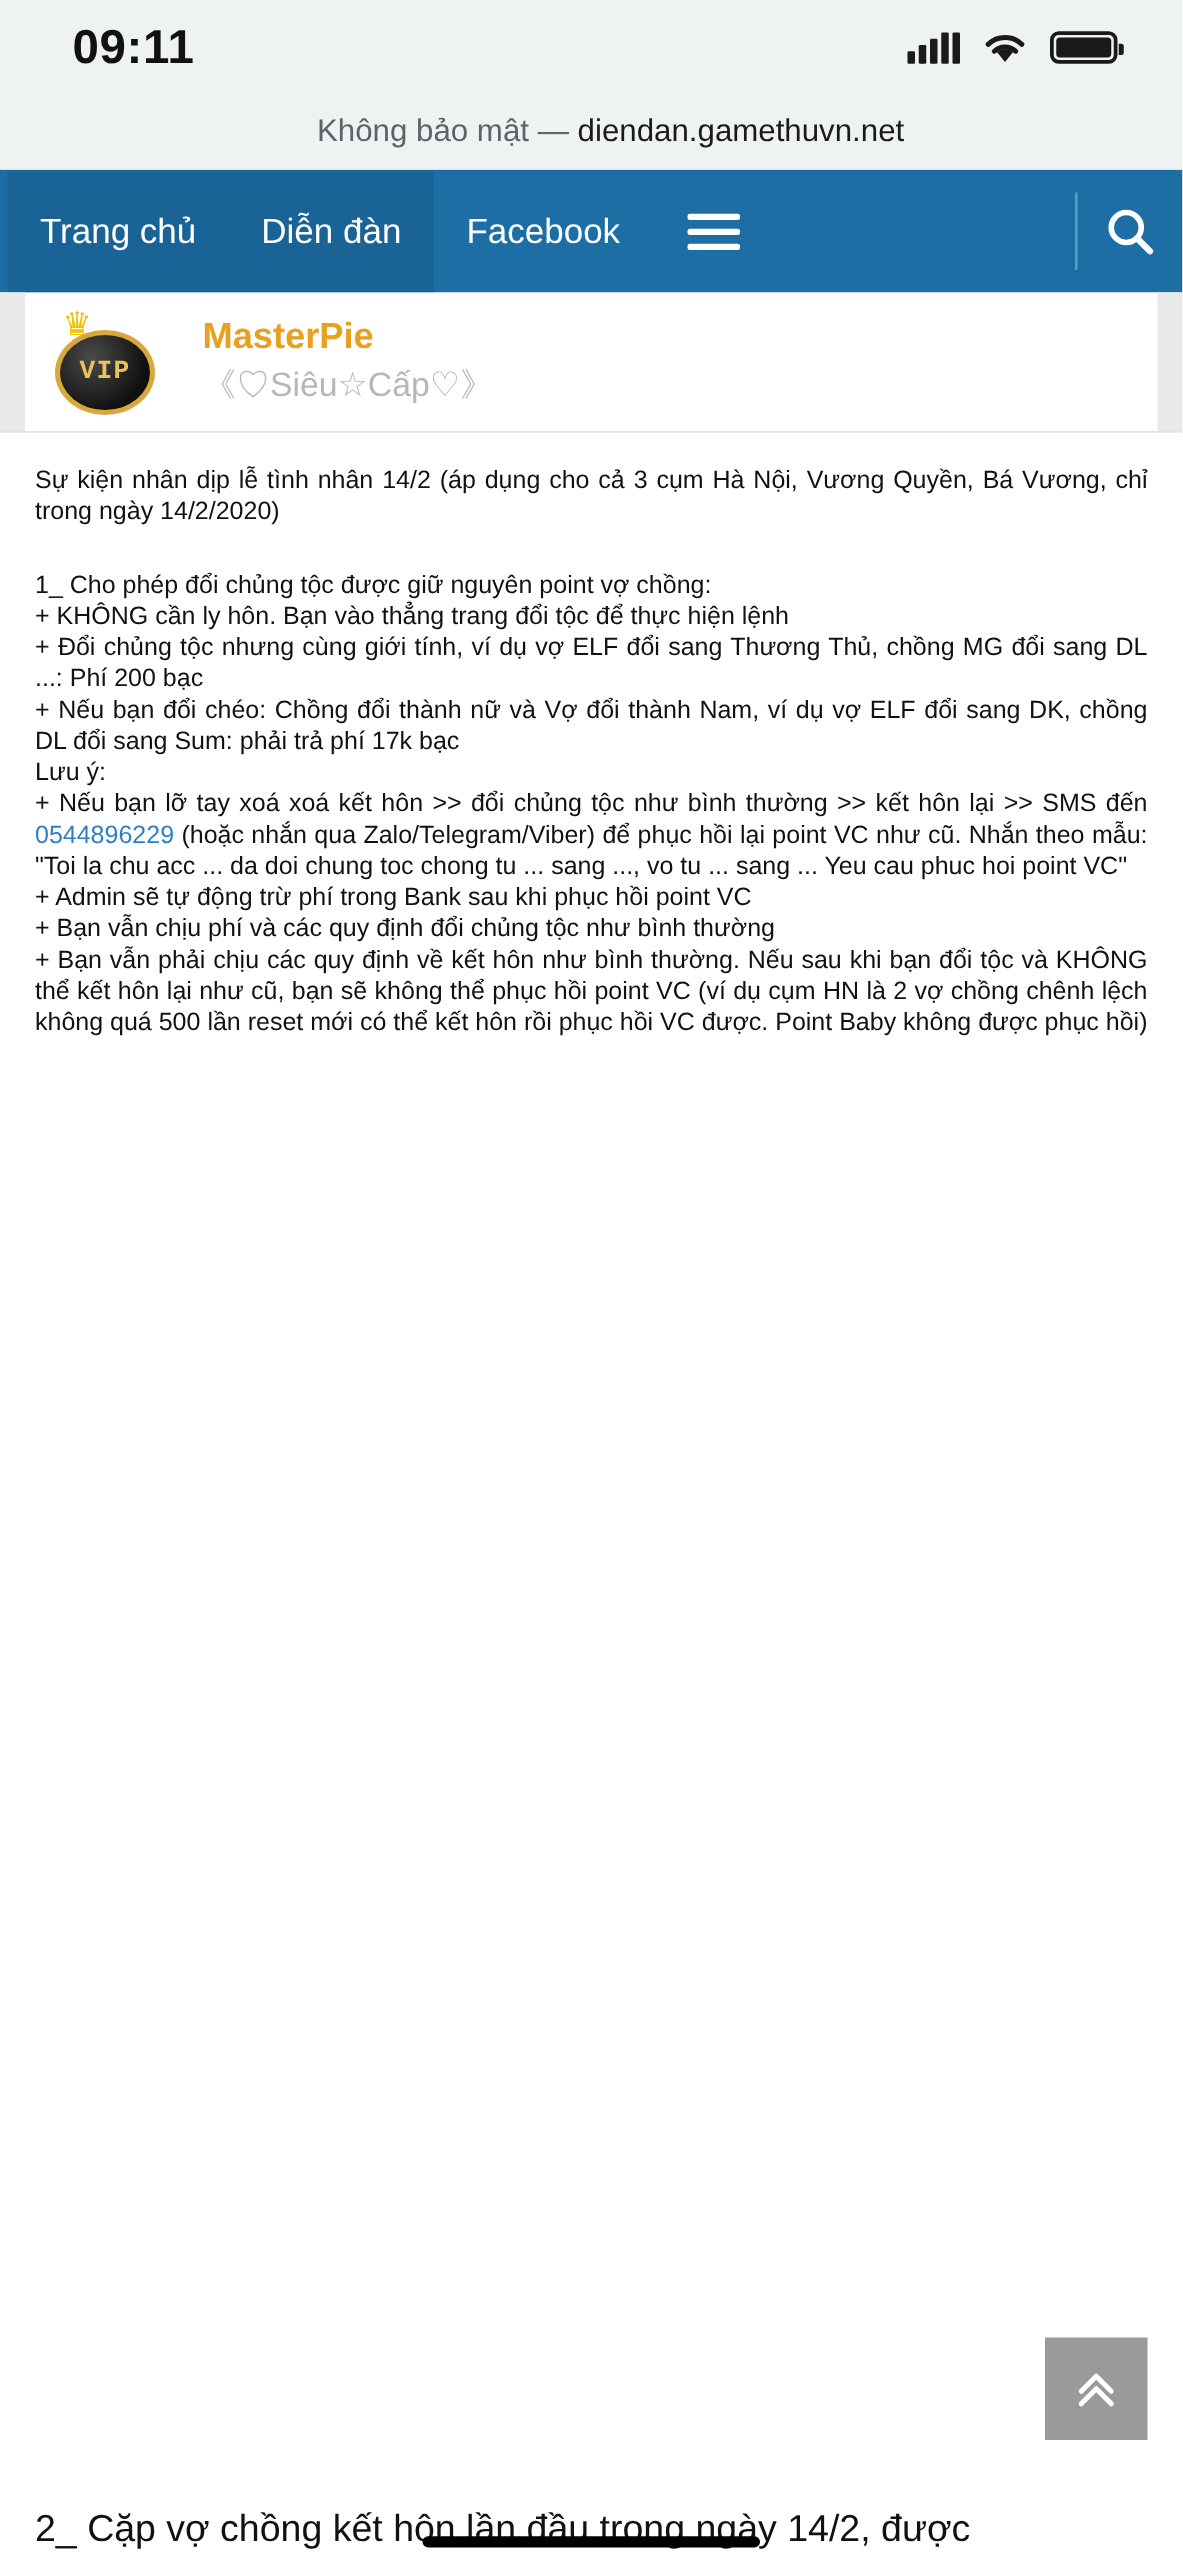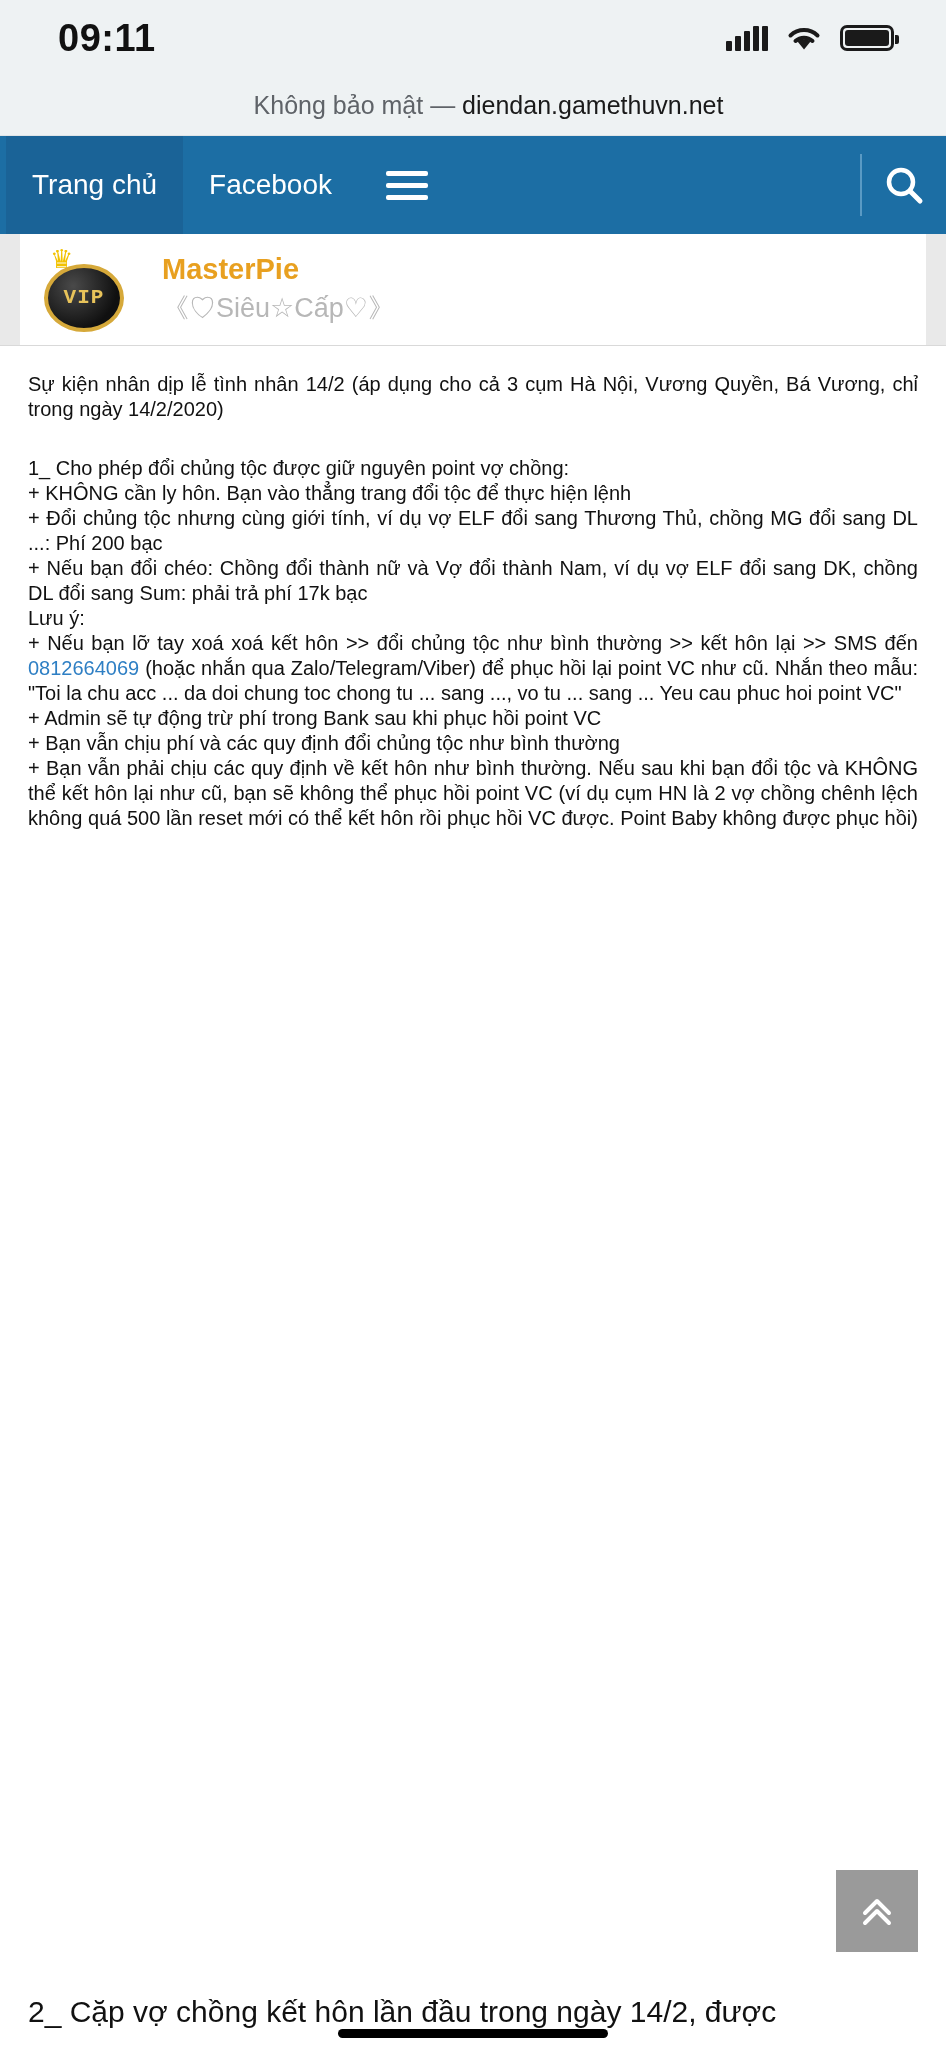--- a/index.html
+++ b/index.html
@@ -222,21 +222,21 @@
     justify-content: center;
     color: #ffffff;
     font-size: 40px;
     line-height: 1;
   }
 
   
   .bottom-teaser {
     position: absolute;
     left: 0; right: 0;
-    bottom: 12px;
+    bottom: 0;
     padding: 0 28px 6px 28px;
     font-size: 30px;
     line-height: 1.25;
     color: #111;
   }
   .home-indicator {
     position: absolute;
     left: 50%;
     transform: translateX(-50%);
     bottom: 10px;
@@ -276,20 +276,23 @@
     <span>Không bảo mật</span>
     <span class="sep">—</span>
     <span class="url-host">diendan.gamethuvn.net</span>
   </div>
 </div>
 
 <div class="site-nav">
   <div class="nav-item active">
     <span>Trang chủ</span>
   </div>
+  <div class="nav-item active">
+    <span>Diễn đàn</span>
+  </div>
   <div class="nav-item">
     <span>Facebook</span>
   </div>
   <div class="nav-hamburger">
     <i></i>
       <i></i>
       <i></i>
   </div>
   <div class="nav-spacer"></div>
   <div class="nav-divider"></div>
@@ -315,21 +318,21 @@
 </div>
 
 <div class="post">
   <p class="line">Sự kiện nhân dịp lễ tình nhân 14/2 (áp dụng cho cả 3 cụm Hà Nội, Vương Quyền, Bá Vương, chỉ trong ngày 14/2/2020)</p>
   <div class="para-gap"></div>
   <p class="line">1_ Cho phép đổi chủng tộc được giữ nguyên point vợ chồng:</p>
   <p class="line">+ KHÔNG cần ly hôn. Bạn vào thẳng trang đổi tộc để thực hiện lệnh</p>
   <p class="line">+ Đổi chủng tộc nhưng cùng giới tính, ví dụ vợ ELF đổi sang Thương Thủ, chồng MG đổi sang DL ...: Phí 200 bạc</p>
   <p class="line">+ Nếu bạn đổi chéo: Chồng đổi thành nữ và Vợ đổi thành Nam, ví dụ vợ ELF đổi sang DK, chồng DL đổi sang Sum: phải trả phí 17k bạc</p>
   <p class="line">Lưu ý:</p>
-  <p class="line"><span>+ Nếu bạn lỡ tay xoá xoá kết hôn &gt;&gt; đổi chủng tộc như bình thường &gt;&gt; kết hôn lại &gt;&gt; SMS đến </span><span class="phone-link">0812664069</span><span> (hoặc nhắn qua Zalo/Telegram/Viber) để phục hồi lại point VC như cũ. Nhắn theo mẫu: "Toi la chu acc ... da doi chung toc chong tu ... sang ..., vo tu ... sang ... Yeu cau phuc hoi point VC"</span></p>
+  <p class="line"><span>+ Nếu bạn lỡ tay xoá xoá kết hôn &gt;&gt; đổi chủng tộc như bình thường &gt;&gt; kết hôn lại &gt;&gt; SMS đến </span><span class="phone-link">0544896229</span><span> (hoặc nhắn qua Zalo/Telegram/Viber) để phục hồi lại point VC như cũ. Nhắn theo mẫu: "Toi la chu acc ... da doi chung toc chong tu ... sang ..., vo tu ... sang ... Yeu cau phuc hoi point VC"</span></p>
   <p class="line">+ Admin sẽ tự động trừ phí trong Bank sau khi phục hồi point VC</p>
   <p class="line">+ Bạn vẫn chịu phí và các quy định đổi chủng tộc như bình thường</p>
   <p class="line">+ Bạn vẫn phải chịu các quy định về kết hôn như bình thường. Nếu sau khi bạn đổi tộc và KHÔNG thể kết hôn lại như cũ, bạn sẽ không thể phục hồi point VC (ví dụ cụm HN là 2 vợ chồng chênh lệch không quá 500 lần reset mới có thể kết hôn rồi phục hồi VC được. Point Baby không được phục hồi)</p>
 </div>
 
 <div class="back-to-top">
   <svg width="44" height="44" viewBox="0 0 44 44">
     <polyline points="10,24 22,12 34,24" stroke="#ffffff" stroke-width="4" fill="none" stroke-linecap="round" stroke-linejoin="round"></polyline>
     <polyline points="10,34 22,22 34,34" stroke="#ffffff" stroke-width="4" fill="none" stroke-linecap="round" stroke-linejoin="round"></polyline>
   </svg>

